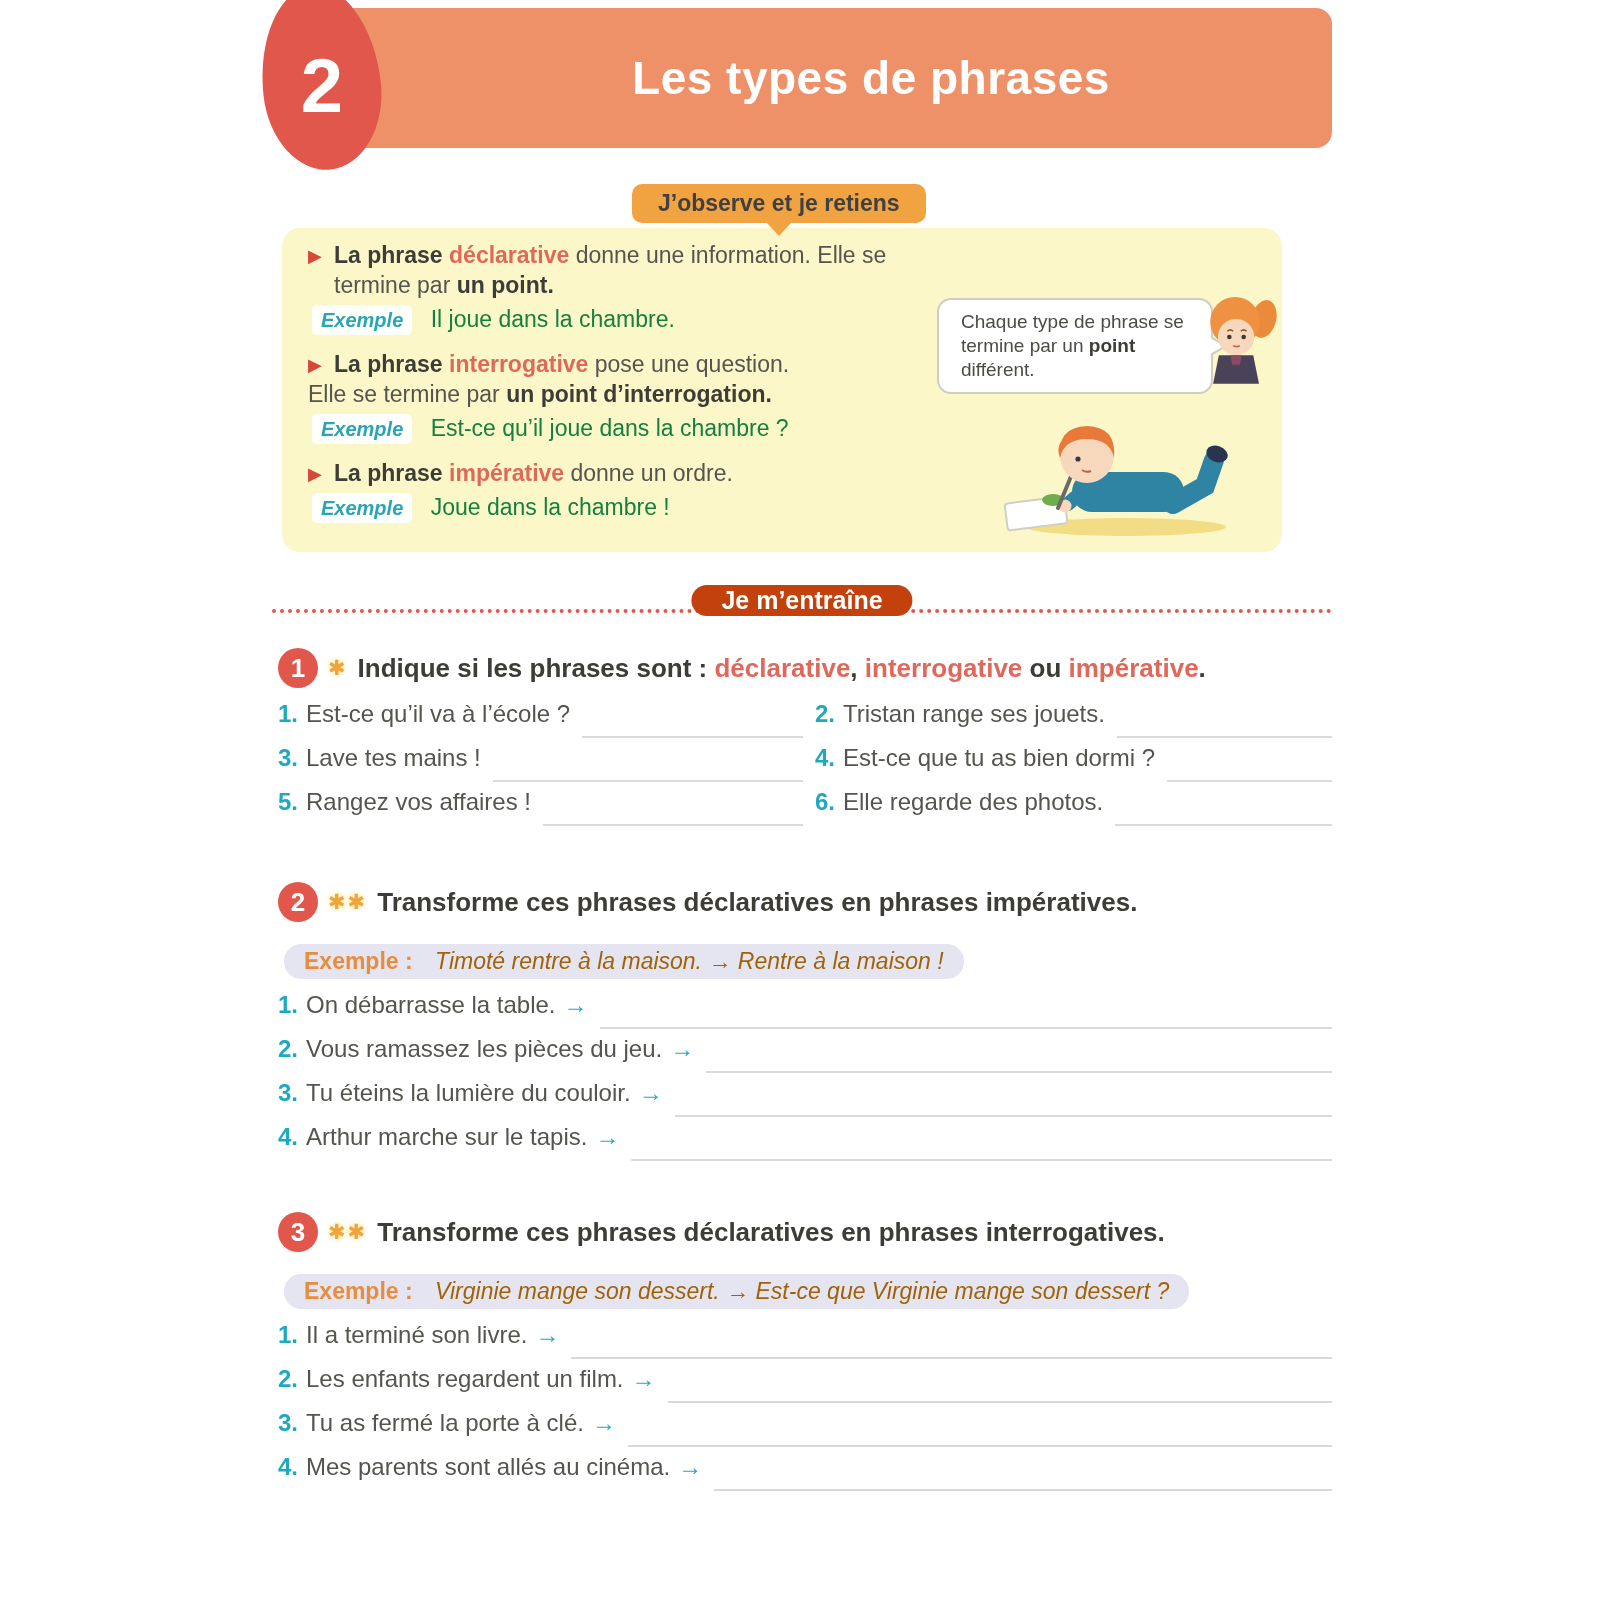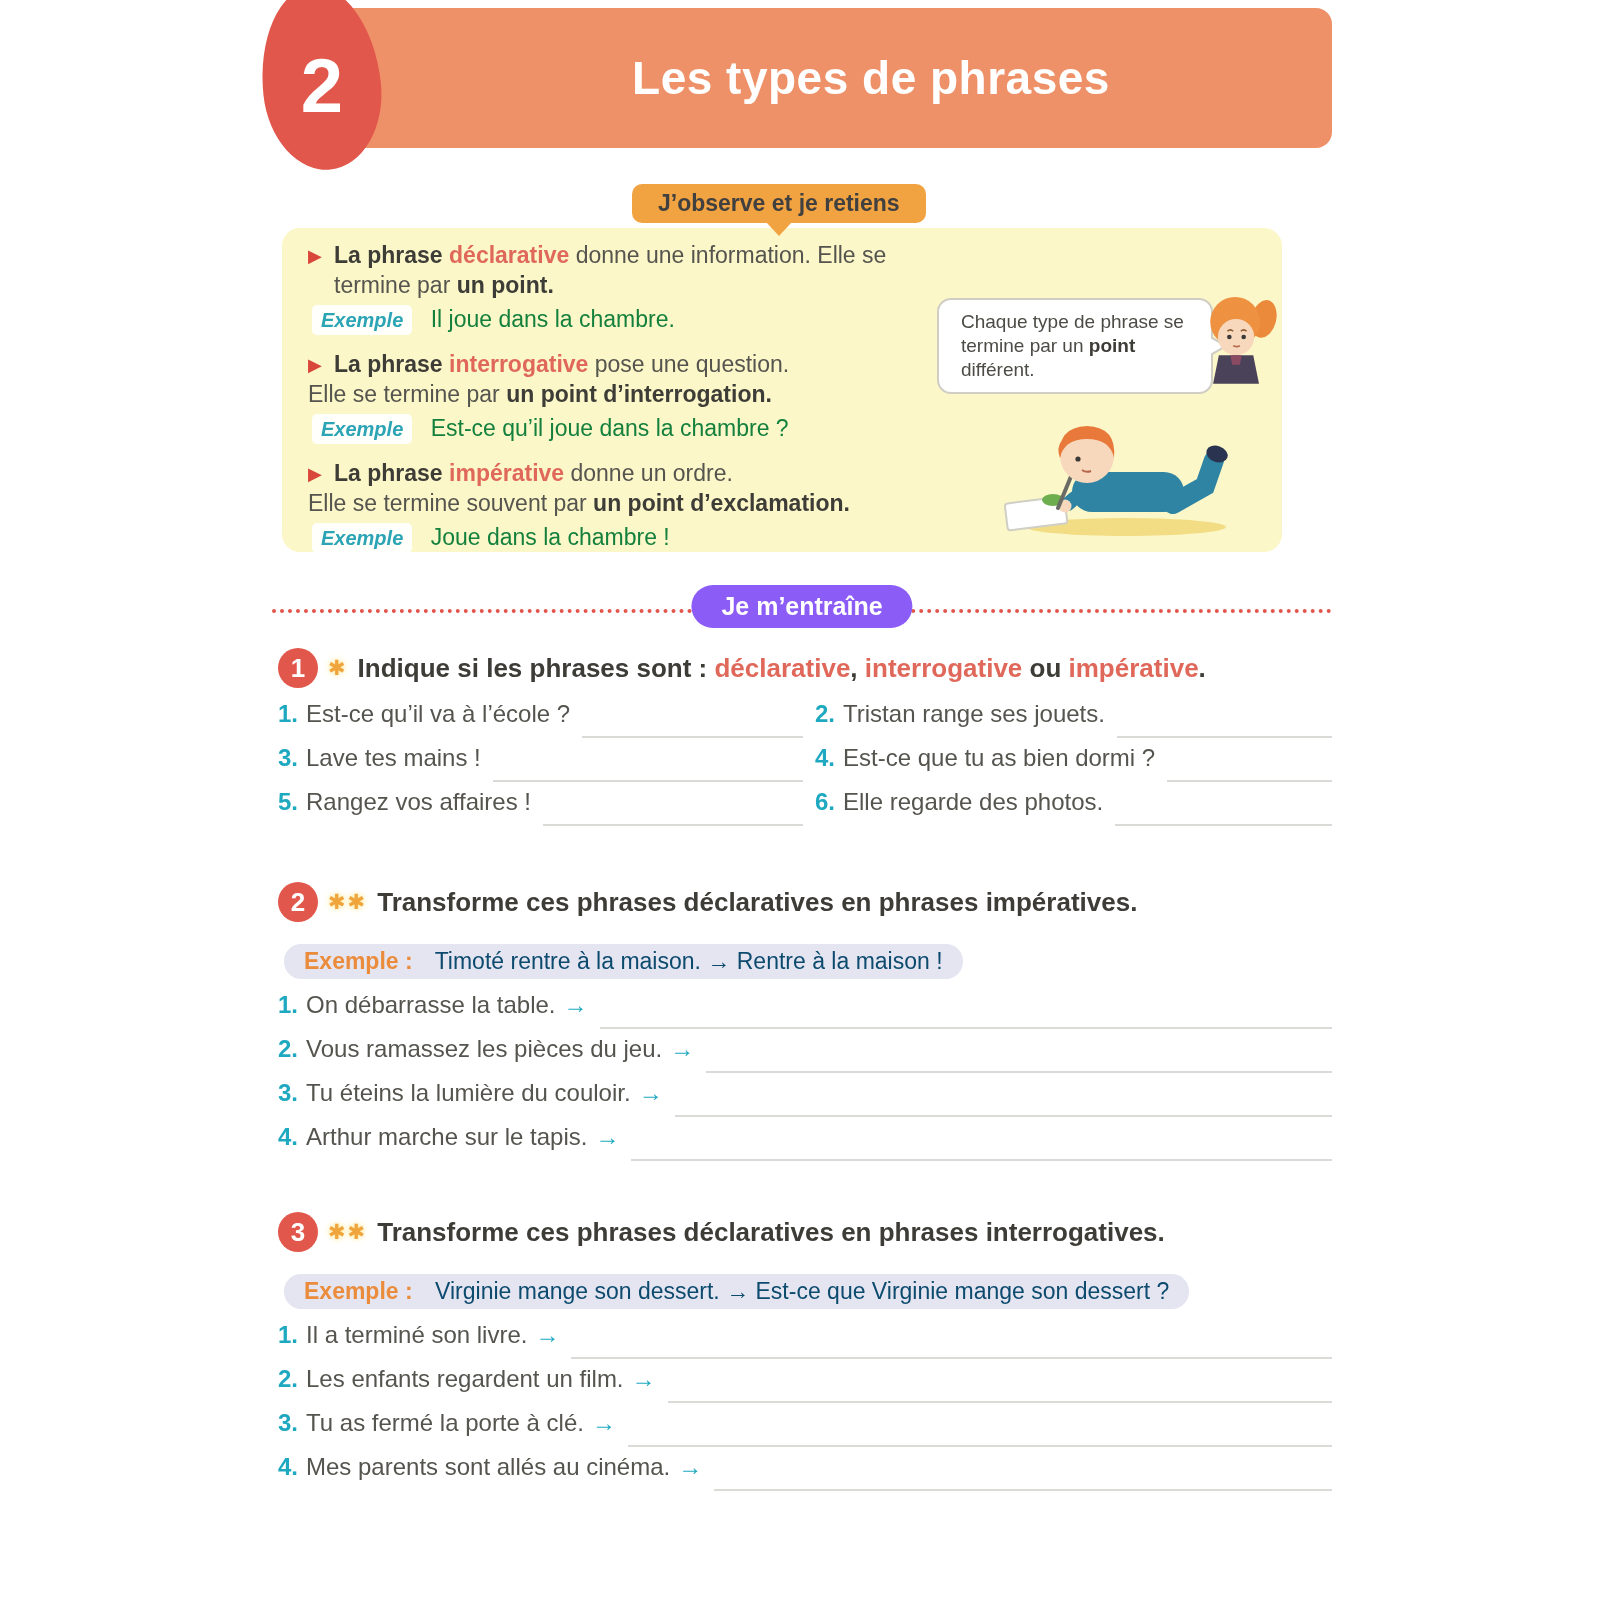--- a/index.html
+++ b/index.html
@@ -60,41 +60,41 @@
     content:"";position:absolute;right:-13px;top:38px;
     border-top:8px solid transparent;border-bottom:8px solid transparent;border-left:14px solid #ffffff;
   }
   .girl-illus{position:absolute;left:912px;top:60px;width:86px;height:100px;}
   .boy-illus{position:absolute;left:716px;top:186px;width:240px;height:126px;}
   
   .train-divider{position:absolute;left:272px;top:585px;width:1060px;height:40px;}
   .train-dots{position:absolute;left:0;right:0;top:24px;border-top:4px dotted #e2574b;}
   .train-badge{
     position:absolute;left:50%;top:0;transform:translateX(-50%);
-    background:#8b5cf6;color:#fff;font-size:25px;font-weight:700;
-    padding:7px 30px;border-radius:22px;white-space:nowrap;
+    background:#c2410c;color:#fff;font-size:25px;font-weight:700;
+    padding:1px 30px;border-radius:22px;white-space:nowrap;
   }
   
   .exercise{position:absolute;width:1054px;}
   #ex1{left:278px;top:648px;}
   #ex2{left:278px;top:882px;}
   #ex3{left:278px;top:1212px;}
   .ex-head{display:flex;align-items:center;gap:10px;}
   .ex-num{
     width:40px;height:40px;border-radius:50%;background:#e2574b;color:#fff;flex:0 0 40px;
     font-size:26px;font-weight:700;display:flex;align-items:center;justify-content:center;
   }
   .ex-stars{color:#f0a43c;font-size:21px;font-weight:700;text-shadow:0 0 6px #ffe27a;letter-spacing:2px;}
   .ex-title{font-size:26px;font-weight:700;color:#3d3c37;}
   .ex-example{
     display:inline-block;margin:22px 0 0 6px;background:#e5e5f1;border-radius:17px;
     padding:4px 20px;font-size:23px;
   }
   .ex-example .lbl{color:#ea8c3c;font-weight:700;margin-right:16px;}
-  .ex-example .it{color:#0c4a6e;}
+  .ex-example .it{color:#a16207;font-style:italic;}
   .items-grid{display:grid;grid-template-columns:525px 517px;column-gap:12px;margin-top:12px;}
   .items-list{margin-top:12px;}
   .item-row{display:flex;align-items:baseline;height:44px;font-size:24px;}
   .item-num{color:#1fa9c0;font-weight:700;margin-right:8px;white-space:nowrap;}
   .item-text{color:#55544e;white-space:nowrap;}
   .item-arrow{color:#1fa9c0;font-weight:700;margin-left:8px;}
   .answer-line{flex:1;min-width:30px;border-bottom:2px solid #dadad6;margin-left:12px;align-self:flex-end;margin-bottom:6px;}
 </style>
 </head>
 <body>
@@ -146,24 +146,20 @@
         </div>
       </div>
 
       <div class="rule-block">
         <div class="rule-line">
           <span class="bullet">▶</span>
           <span class="b">La phrase</span>
           <span> </span>
           <span class="kw">impérative</span>
           <span> donne un ordre.</span>
-        </div>
-        <div class="rule-line2">
-          <span>Elle se termine souvent par </span>
-          <span class="b">un point d’exclamation.</span>
         </div>
         <div class="example-row">
           <span class="example-label">Exemple</span>
           <span class="example-text">Joue dans la chambre !</span>
         </div>
       </div>
     </div>
 
     <div class="speech-bubble">
       <span>Chaque type de phrase se termine par un </span><span class="b">point</span><span> différent.</span>

